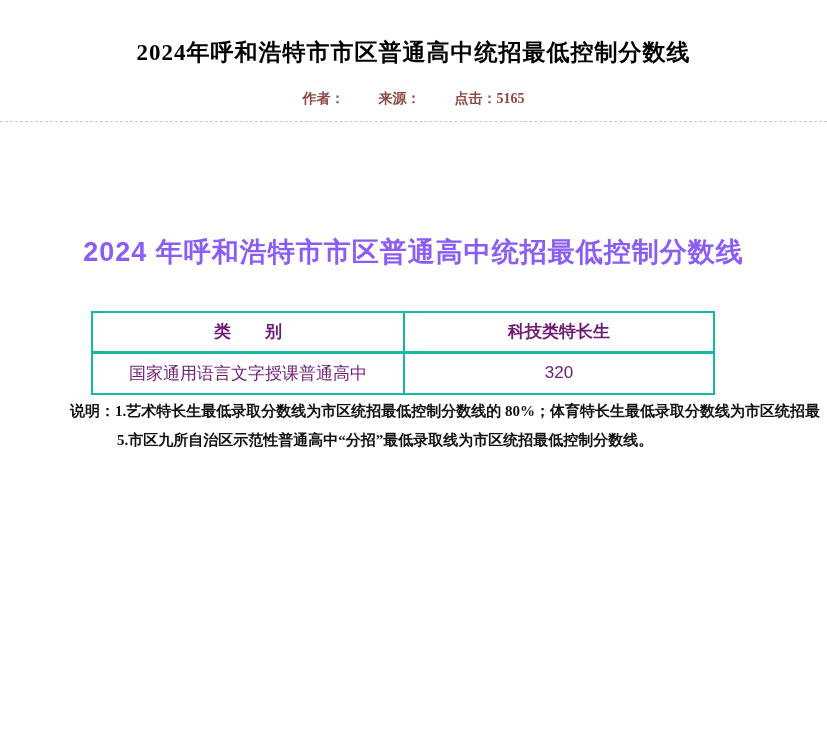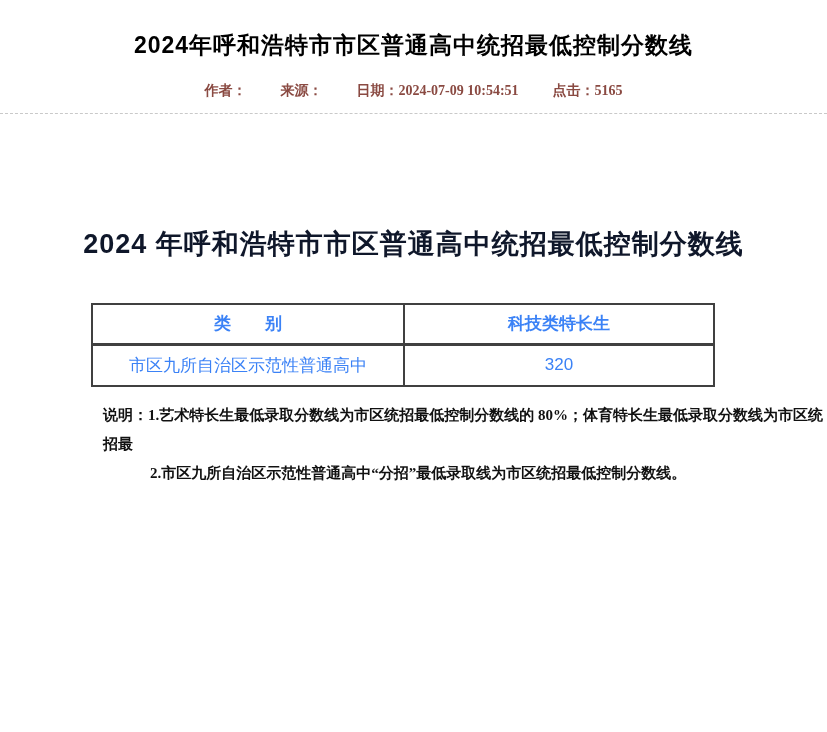--- a/index.html
+++ b/index.html
@@ -9,23 +9,23 @@
     height: 732px;
     margin: 0 auto;
     position: relative;
     font-family: "Liberation Sans", "DejaVu Sans", sans-serif;
     color: #000000;
     overflow: hidden;
   }
 
   
   .top-title {
-    padding-top: 30px;
+    padding-top: 38px;
     text-align: center;
-    font-family: Liberation Sans, sans-serif;
+    font-family: Liberation Serif, serif;
     font-size: 23px;
     font-weight: 700;
     letter-spacing: 1px;
     color: #000000;
     line-height: 30px;
   }
 
   
   .meta-row {
     margin-top: 22px;
@@ -48,80 +48,78 @@
     border-top: 1px dashed #c9c9c9;
   }
 
   
   .article-heading {
     margin-top: 112px;
     text-align: center;
     font-family: "Liberation Sans", "DejaVu Sans", sans-serif;
     font-size: 27px;
     font-weight: 700;
-    color: #0f172a;
+    color: #8b5cf6;
     line-height: 36px;
     letter-spacing: 1px;
   }
 
   
   .table-wrap {
     margin-top: 41px;
     margin-left: 91px;
     width: 624px;
   }
   table.score-table {
     width: 100%;
     border-collapse: collapse;
     table-layout: fixed;
   }
   table.score-table th,
   table.score-table td {
-    border: 2px solid #404040;
+    border: 2px solid #14b8a6;
     text-align: center;
     vertical-align: middle;
     font-family: "Liberation Sans", "DejaVu Sans", sans-serif;
-    color: #3b82f6;
+    color: #701a75;
   }
   table.score-table th {
     height: 40px;
     font-size: 17px;
     font-weight: 700;
     border-bottom-width: 3px;
   }
   table.score-table td {
     height: 42px;
     font-size: 17px;
     font-weight: 400;
   }
   .col-category { width: 312px; }
 
   
   .notes {
-    margin-top: 14px;
+    margin-top: 2px;
     font-family: "Liberation Serif", "DejaVu Serif", serif;
     font-size: 15px;
     font-weight: 700;
     color: #111111;
     line-height: 29px;
-    padding-left: 33px;
   }
   .note-line-0 { margin-left: 70px;  }
   .note-line-1 { margin-left: 127px; }
   .note-line-2 { margin-left: 117px; }
 </style>
 </head>
 <body>
 
 <div class="top-title">2024年呼和浩特市市区普通高中统招最低控制分数线</div>
 
 <div class="meta-row">
   <span>作者：</span>
   <span>来源：</span>
-  <span>日期：2024-07-09 10:54:51</span>
   <span>点击：5165</span>
 </div>
 
 <div class="divider"></div>
 
 <div class="article-heading">2024 年呼和浩特市市区普通高中统招最低控制分数线</div>
 
 <div class="table-wrap">
   <table class="score-table">
     <colgroup>
@@ -129,23 +127,23 @@
       <col>
     </colgroup>
     <thead>
       <tr>
         <th>类　　别</th>
         <th>科技类特长生</th>
       </tr>
     </thead>
     <tbody>
       <tr>
-        <td>市区九所自治区示范性普通高中</td>
+        <td>国家通用语言文字授课普通高中</td>
         <td>320</td>
       </tr>
     </tbody>
   </table>
 </div>
 
 <div class="notes">
   <div class="note-line-0">说明：1.艺术特长生最低录取分数线为市区统招最低控制分数线的 80%；体育特长生最低录取分数线为市区统招最</div>
-  <div class="note-line-2">2.市区九所自治区示范性普通高中“分招”最低录取线为市区统招最低控制分数线。</div>
+  <div class="note-line-2">5.市区九所自治区示范性普通高中“分招”最低录取线为市区统招最低控制分数线。</div>
 </div>
 
 </body></html>

